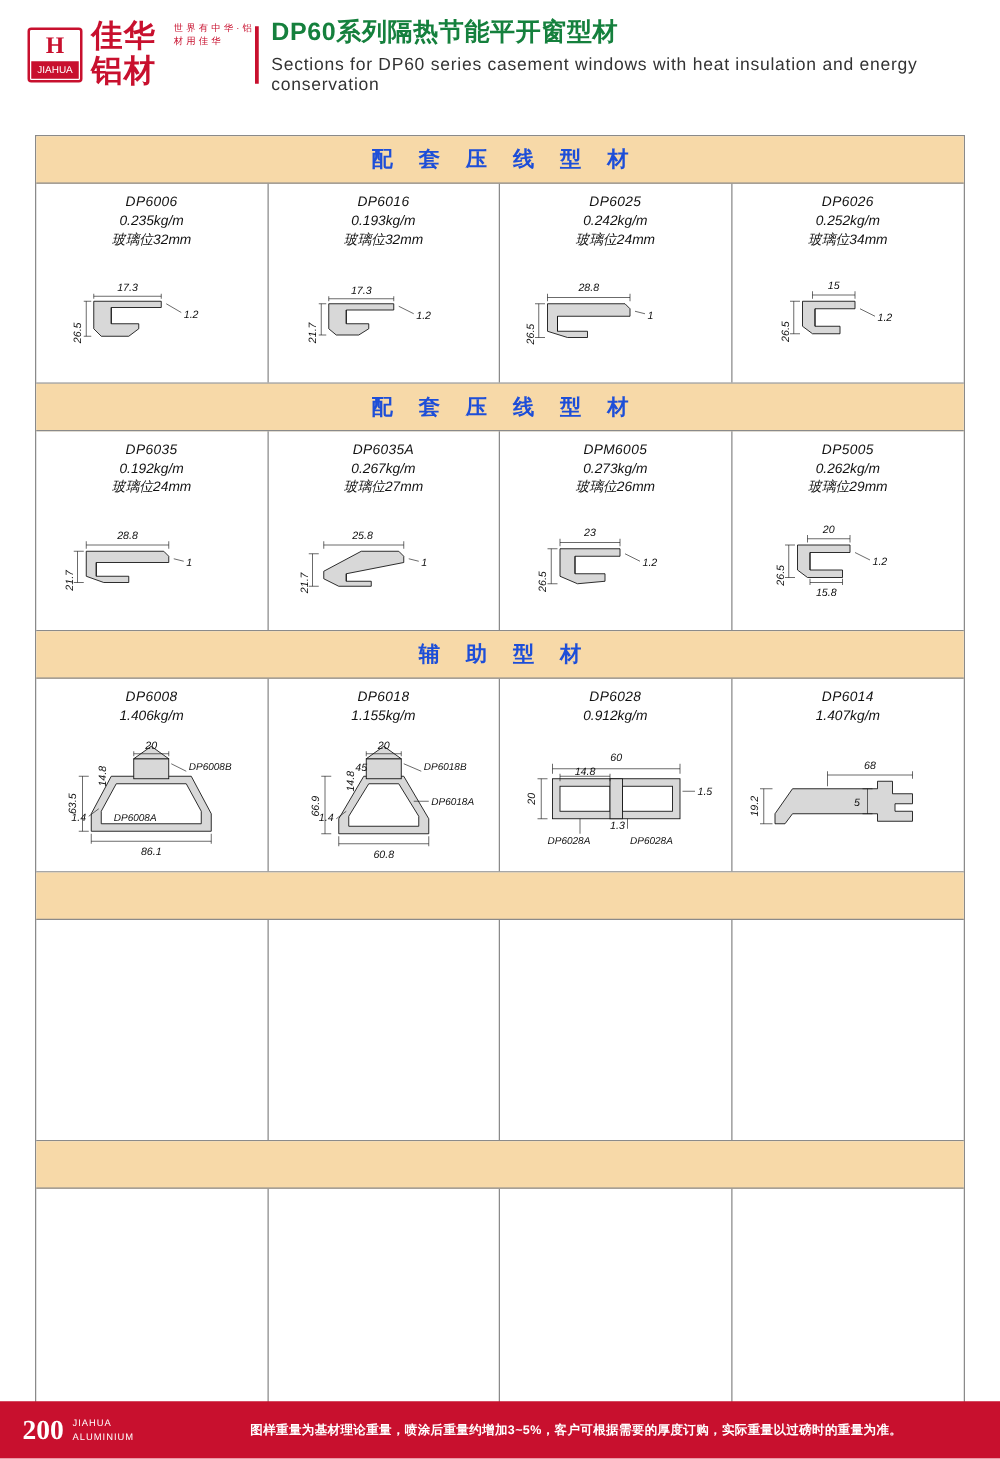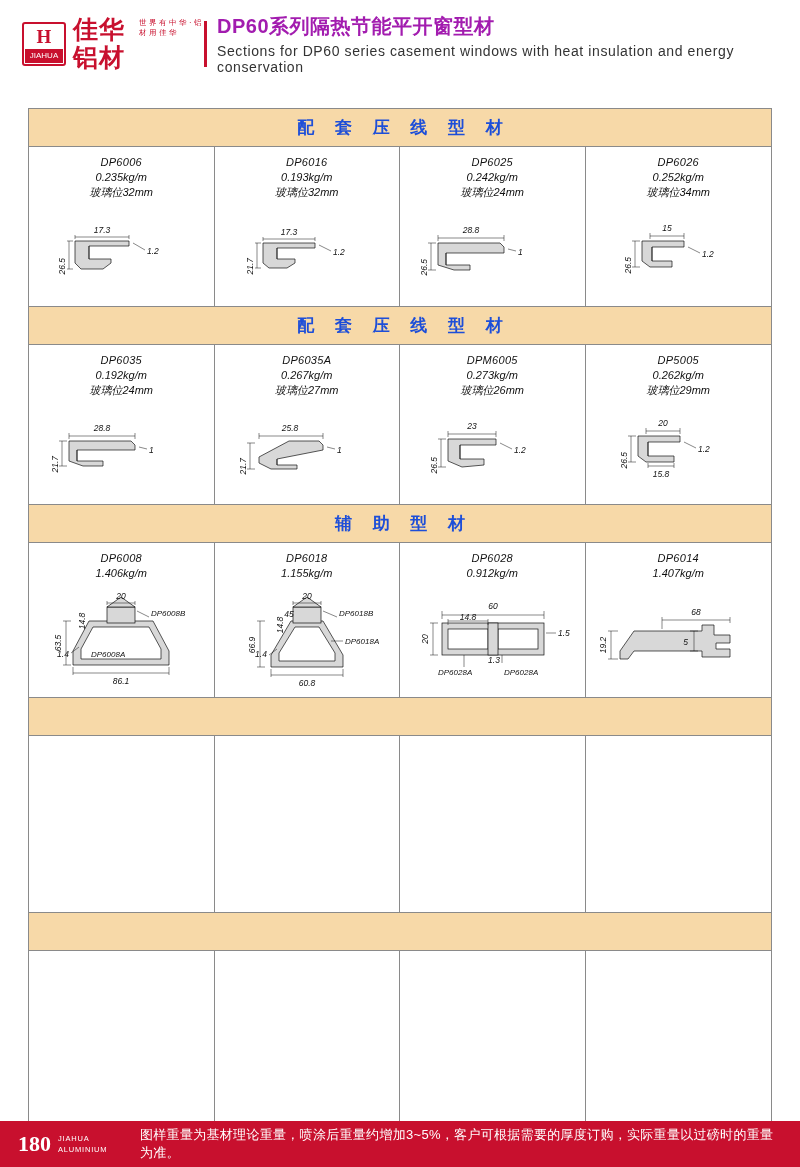--- a/index.html
+++ b/index.html
@@ -86,21 +86,21 @@
     margin-right: 10px;
   }
   .title-block {
     display: flex;
     flex-direction: column;
     justify-content: center;
   }
   .title-cn {
     font-size: 20px;
     font-weight: bold;
-    color: #a21caf;
+    color: #15803d;
     line-height: 26px;
     letter-spacing: 0.5px;
   }
   .title-en {
     font-size: 14px;
     color: #333;
     letter-spacing: 0.6px;
     margin-top: 4px;
   }
 
@@ -193,22 +193,23 @@
   .foot-right {
     flex: 1;
     background: #c8102e;
     display: flex;
     align-items: center;
     justify-content: center;
     padding-right: 18px;
   }
   .foot-note {
     color: #fff;
-    font-size: 13px;
+    font-size: 10px;
     letter-spacing: 0.3px;
+    font-weight: bold;
   }
   .dim { font-size: 8.5px; fill: #111; font-family: "Liberation Sans", sans-serif; }
   .dimv { font-size: 8.5px; fill: #111; font-family: "Liberation Sans", sans-serif; }
   .lbl { font-size: 8px; fill: #111; font-family: "Liberation Sans", sans-serif; }
 </style>
 </head>
 <body>
 
 <div class="page">
 
@@ -637,21 +638,21 @@
       <div class="cell"></div>
       <div class="cell"></div>
       <div class="cell"></div>
       <div class="cell"></div>
     </div>
 
   </div>
 
   <div class="footer">
     <div class="foot-left">
-      <div class="page-num">180</div>
+      <div class="page-num">200</div>
       <div class="foot-brand">
         <div>JIAHUA</div>
         <div>ALUMINIUM</div>
       </div>
     </div>
     <div class="foot-right">
       <div class="foot-note">图样重量为基材理论重量，喷涂后重量约增加3~5%，客户可根据需要的厚度订购，实际重量以过磅时的重量为准。</div>
     </div>
   </div>
 

